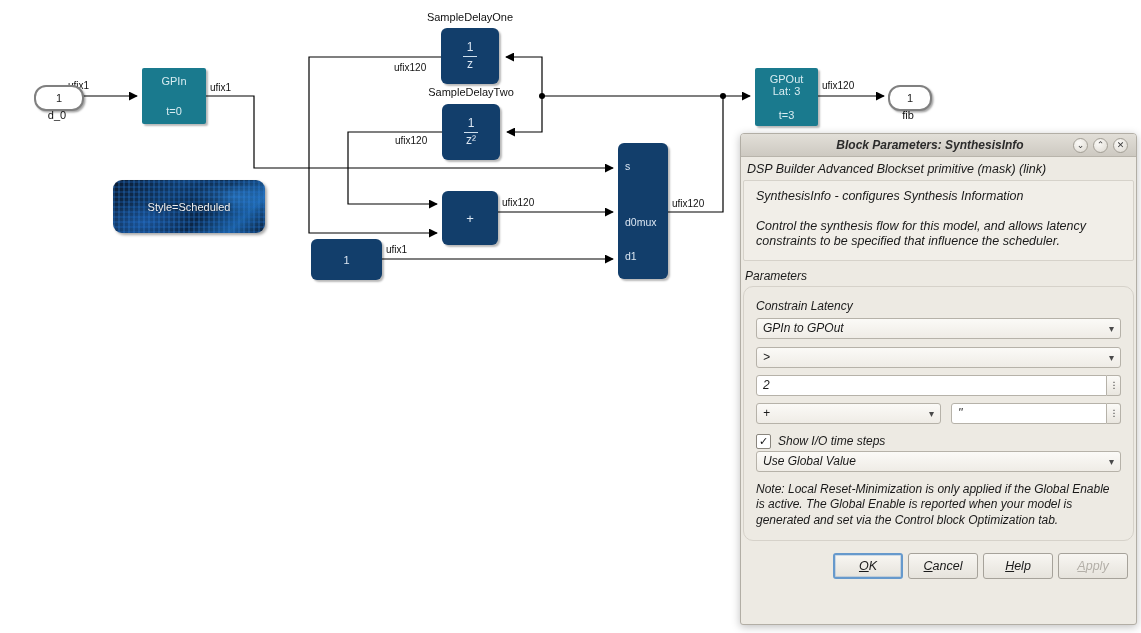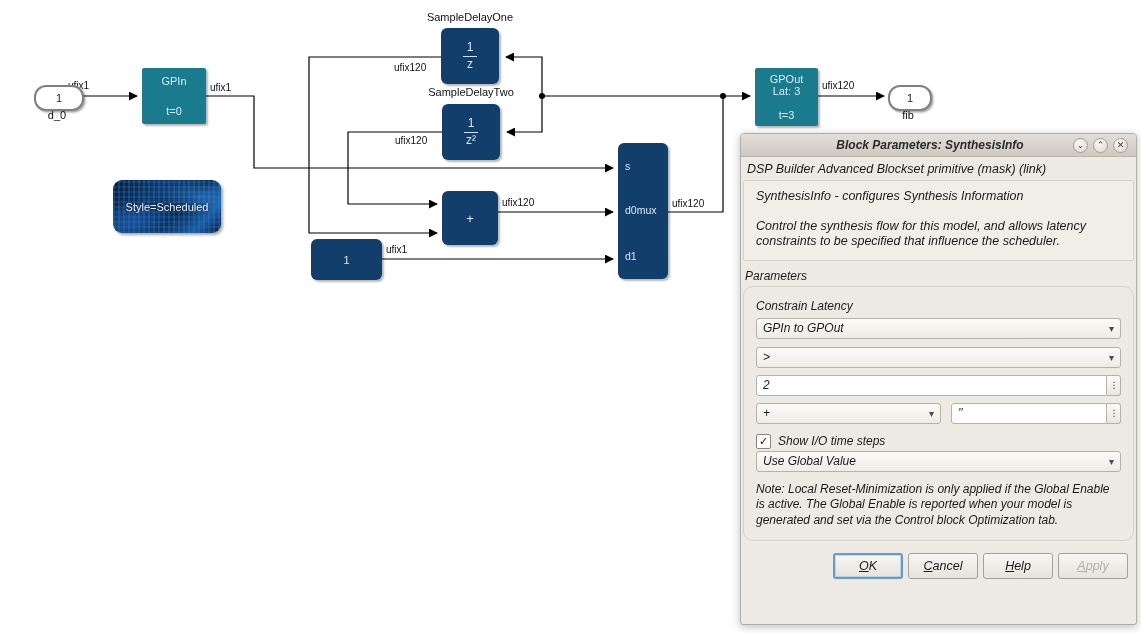--- a/index.html
+++ b/index.html
@@ -26,21 +26,21 @@
   .navy-block{
     position:absolute;z-index:3;background:#123e6b;color:#dbe6f2;border-radius:6px;
     display:flex;align-items:center;justify-content:center;font-size:11px;
     box-shadow:2px 2px 2px rgba(0,0,0,.28);
   }
   .frac{display:flex;flex-direction:column;align-items:center;line-height:1.1;font-size:12px;}
   .frac .num{border-bottom:1px solid #cfe0ee;padding:0 4px 1px;}
   .frac .den{padding-top:1px;}
   .mux-port{position:absolute;left:7px;font-size:10.5px;color:#dbe6f2;white-space:nowrap;}
   .style-block{
-    position:absolute;z-index:3;left:113px;top:180px;width:108px;height:53px;border-radius:9px;
+    position:absolute;z-index:3;left:113px;top:180px;width:152px;height:53px;border-radius:9px;
     display:flex;align-items:center;justify-content:center;color:#f0f0f0;font-size:11px;
     background-color:#0d2038;
     background-image:
       radial-gradient(ellipse 60px 25px at 80% 30%, rgba(60,160,255,.45), transparent 70%),
       radial-gradient(ellipse 70px 30px at 20% 80%, rgba(40,120,220,.4), transparent 70%),
       repeating-linear-gradient(90deg, rgba(45,130,220,.28) 0 2px, transparent 2px 5px),
       repeating-linear-gradient(0deg, rgba(25,95,180,.33) 0 2px, transparent 2px 5px),
       linear-gradient(135deg,#0a1a30 0%,#123a66 35%,#0b2544 60%,#1c5fa0 82%,#0a1c33 100%);
     box-shadow:2px 2px 3px rgba(0,0,0,.35);
     text-shadow:0 0 3px rgba(0,0,0,.8);
@@ -182,21 +182,21 @@
 </div>
 <div class="wire-label" style="left:502px;top:197px;">ufix120</div>
 
 <div class="navy-block" style="left:311px;top:239px;width:71px;height:41px;">
   <span>1</span>
 </div>
 <div class="wire-label" style="left:386px;top:244px;">ufix1</div>
 
 <div class="navy-block" style="left:618px;top:143px;width:50px;height:136px;">
   <span class="mux-port" style="top:17px;">s</span>
-  <span class="mux-port" style="top:61px;"><span>d0</span><span>mux</span></span>
+  <span class="mux-port" style="top:73px;"><span>d0</span><span>mux</span></span>
   <span class="mux-port" style="top:107px;">d1</span>
 </div>
 <div class="wire-label" style="left:672px;top:198px;">ufix120</div>
 
 <div class="teal-block" style="left:755px;top:68px;width:63px;height:58px;justify-content:flex-start;">
   <span style="padding-top:5px;">GPOut</span>
   <span>Lat: 3</span>
   <span style="margin-top:auto;padding-bottom:5px;">t=3</span>
 </div>
 <div class="wire-label" style="left:822px;top:80px;">ufix120</div>

